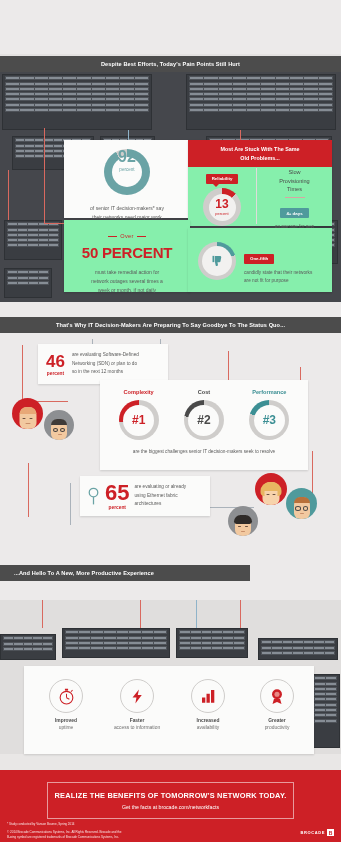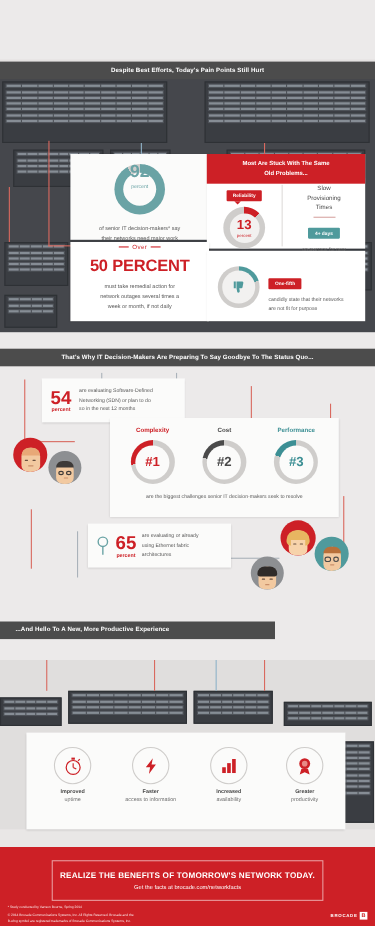--- a/index.html
+++ b/index.html
@@ -45,21 +45,21 @@
     display:flex; gap:1px; padding:0 1px; align-items:center;
   }
   .rack .row i { flex:1; height:2px; background:#868d95; display:block; }
   .wire { position:absolute; }
   .wire.r { background:#d9695f; }
   .wire.b { background:#8fb3c9; }
   .wire.g { background:#aab2ba; }
 
   
   .card {
-    position:absolute; background:#ffffff;
+    position:absolute; background:#86efac;
     box-shadow:0 1px 2px rgba(0,0,0,.14); z-index:4;
   }
   .card.white { background:#fbfbfa; }
 
   .redhead {
     background:#cd2026; color:#fff; text-align:center;
     font-size:5.4px; font-weight:bold; padding:5px 6px; line-height:1.6;
   }
 
   
@@ -563,21 +563,21 @@
       </div>
       <div style="font-size:4.6px;color:#5a5a5a;line-height:1.65;">
         <div>on average for new</div>
         <div>devices, apps,</div>
         <div>and services</div>
       </div>
     </div>
   </div>
 
   <div class="card" style="left:64px;top:220px;width:126px;height:72px;">
-    <div style="text-align:center;padding-top:2px;">
+    <div style="text-align:center;padding-top:13px;">
       <div style="font-size:5.6px;color:#cd2026;letter-spacing:.3px;">
         <span style="display:inline-block;width:9px;height:1px;background:#cd2026;vertical-align:middle;margin-right:3px;"></span><span>Over</span><span style="display:inline-block;width:9px;height:1px;background:#cd2026;vertical-align:middle;margin-left:3px;"></span>
       </div>
       <div class="bigred" style="font-size:15px;margin-top:5px;letter-spacing:-.2px;">50 PERCENT</div>
       <div class="stat-cap" style="margin-top:7px;padding:0 12px;">
         <div>must take remedial action for</div>
         <div>network outages several times a</div>
         <div>week or month, if not daily</div>
       </div>
     </div>
@@ -614,21 +614,21 @@
     <div class="wire r" style="left:300px;top:36px;width:1px;height:44px;"></div>
     <div class="wire g" style="left:70px;top:152px;width:1px;height:42px;"></div>
     <div class="wire r" style="left:28px;top:132px;width:1px;height:54px;"></div>
     <div class="wire g" style="left:188px;top:176px;width:66px;height:1px;"></div>
     <div class="wire r" style="left:312px;top:120px;width:1px;height:50px;"></div>
   </div>
 
   <div class="card white" style="left:38px;top:344px;width:130px;height:40px;">
     <div style="display:flex;align-items:center;height:100%;padding:0 8px;gap:7px;">
       <div style="text-align:center;">
-        <div class="bigred" style="font-size:17px;line-height:1;">54</div>
+        <div class="bigred" style="font-size:17px;line-height:1;">46</div>
         <div style="font-size:4.8px;color:#cd2026;font-weight:bold;margin-top:1px;">percent</div>
       </div>
       <div style="font-size:4.7px;color:#5a5a5a;line-height:1.85;">
         <div>are evaluating Software-Defined</div>
         <div>Networking (SDN) or plan to do</div>
         <div>so in the next 12 months</div>
       </div>
     </div>
   </div>
 
@@ -682,21 +682,21 @@
     <div style="text-align:center;font-size:4.7px;color:#5a5a5a;margin-top:9px;">are the biggest challenges senior IT decision-makers seek to resolve</div>
   </div>
 
   <div class="card white" style="left:80px;top:476px;width:130px;height:40px;">
     <div style="display:flex;align-items:center;height:100%;padding:0 7px;gap:5px;">
       <svg width="13" height="19" viewBox="0 0 16 24">
         <circle cx="8" cy="7" r="5.4" fill="none" stroke="#6aa3a5" stroke-width="1.6"></circle>
         <line x1="8" y1="12.6" x2="8" y2="22" stroke="#6aa3a5" stroke-width="1.6"></line>
       </svg>
       <div style="text-align:center;">
-        <div class="bigred" style="font-size:17px;line-height:1;">65</div>
+        <div class="bigred" style="font-size:22px;line-height:1;">65</div>
         <div style="font-size:4.8px;color:#cd2026;font-weight:bold;margin-top:1px;">percent</div>
       </div>
       <div style="font-size:4.7px;color:#5a5a5a;line-height:1.85;">
         <div>are evaluating or already</div>
         <div>using Ethernet fabric</div>
         <div>architectures</div>
       </div>
     </div>
   </div>
 

